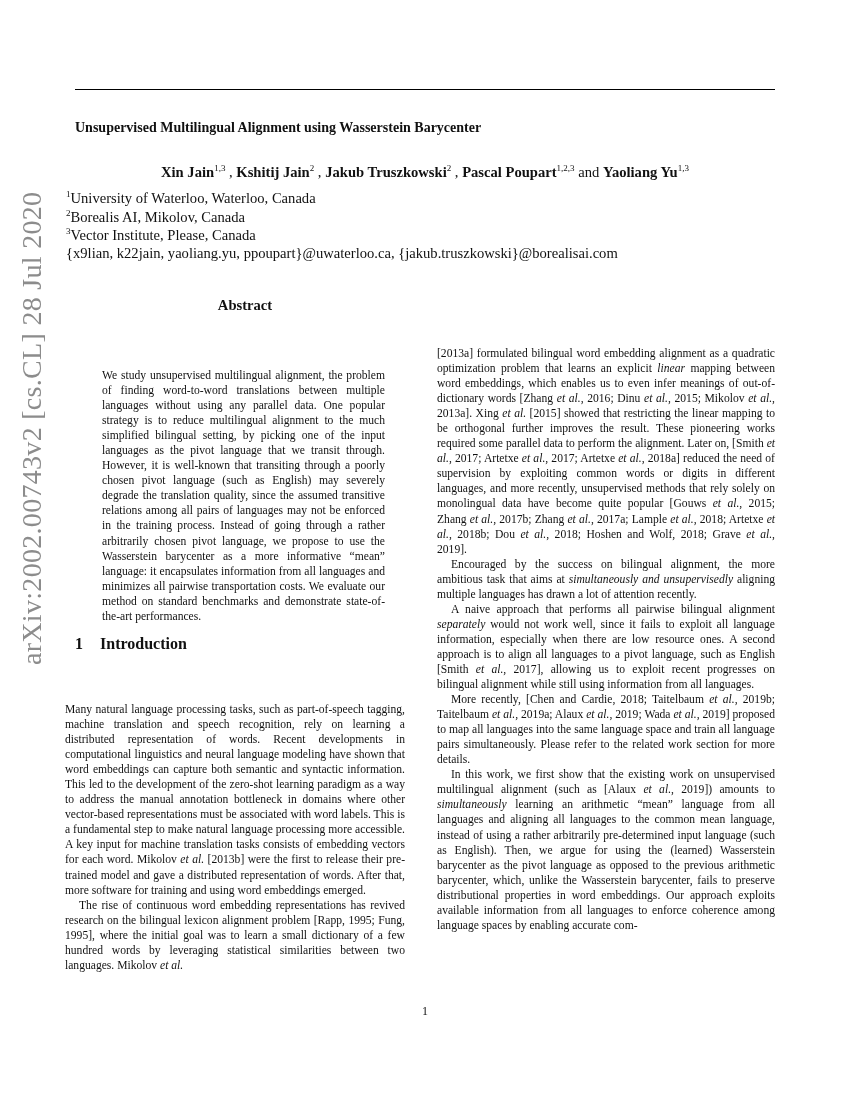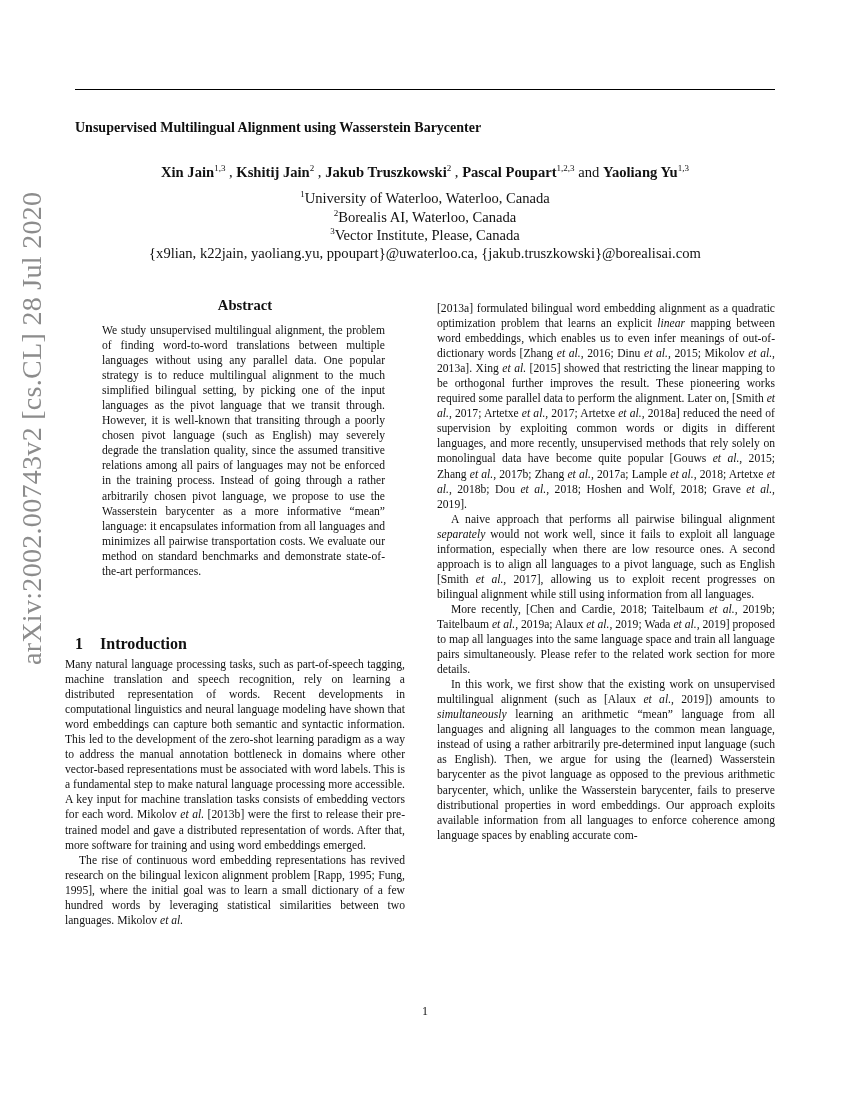--- a/index.html
+++ b/index.html
@@ -4,25 +4,25 @@
 <style>
   html, body { margin: 0; padding: 0; background: #ffffff; }
   body { width: 850px; height: 1100px; position: relative; overflow: hidden;
          font-family: "Liberation Serif", "DejaVu Serif", serif; color: #111; }
   .rule { position: absolute; left: 75px; top: 89px; width: 700px; height: 1px; background: #000; }
   .title { position: absolute; left: 75px; top: 120px; width: 700px; text-align: left;
            font-weight: bold; font-size: 14px; }
   .authors { position: absolute; left: 75px; top: 163px; width: 700px; text-align: center; font-size: 14.6px; }
   .authors b { font-weight: bold; }
   .authors sup { font-size: 9px; }
-  .affil { position: absolute; left: 75px; width: 700px; text-align: center; font-size: 14.6px; }
+  .affil { position: absolute; left: 66px; width: 700px; font-size: 14.6px; }
   .affil sup { font-size: 9px; }
   .arxiv { position: absolute; left: 16px; top: 665px; transform-origin: left top; transform: rotate(-90deg);
            font-size: 28px; color: #8c8c8c; white-space: nowrap; letter-spacing: 0.3px; }
-  .col { position: absolute; font-size: 11.6px; line-height: 15.05px; text-align: justify; }
+  .col { position: absolute; font-size: 11.6px; line-height: 15.05px; text-align: justify; margin-top: 45px; }
   .col p { margin: 0; }
   .col p.ind { text-indent: 14px; }
   .abs-title { position: absolute; left: 75px; top: 297px; width: 340px; text-align: center; font-weight: bold; font-size: 14.6px; }
   .abs-body { left: 102px; top: 323px; width: 283px; }
   .sec { position: absolute; left: 75px; top: 635px; font-weight: bold; font-size: 16px; }
   .sec .num { display: inline-block; width: 25px; }
   .left-body { left: 65px; top: 657px; width: 340px; }
   .right-body { left: 437px; top: 301px; width: 338px; }
   .pagenum { position: absolute; left: 0; top: 1004px; width: 850px; text-align: center; font-size: 12px; }
   i { font-style: italic; }
@@ -30,37 +30,38 @@
 </head>
 <body>
 
 <div class="rule"></div>
 
 <div class="title">Unsupervised Multilingual Alignment using Wasserstein Barycenter</div>
 
 <div class="authors" id="authors"><b>Xin Jain</b><sup>1,3</sup><span> , </span><b>Kshitij Jain</b><sup>2</sup><span> , </span><b>Jakub Truszkowski</b><sup>2</sup><span> , </span><b>Pascal Poupart</b><sup>1,2,3</sup><span> and </span><b>Yaoliang Yu</b><sup>1,3</sup></div>
 
 <div class="affil" style="top:189px;"><sup>1</sup><span>University of Waterloo, Waterloo, Canada</span></div>
-<div class="affil" style="top:208px;"><sup>2</sup><span>Borealis AI, Waterloo, Canada</span></div>
+<div class="affil" style="top:208px;"><sup>2</sup><span>Borealis AI, Mikolov, Canada</span></div>
 <div class="affil" style="top:226px;"><sup>3</sup><span>Vector Institute, Please, Canada</span></div>
 <div class="affil" style="top:245px;">{x9lian, k22jain, yaoliang.yu, ppoupart}@uwaterloo.ca, {jakub.truszkowski}@borealisai.com</div>
 
 <div class="arxiv">arXiv:2002.00743v2  [cs.CL]  28 Jul 2020</div>
 
 <div class="abs-title">Abstract</div>
 <div class="col abs-body">
     <p>We study unsupervised multilingual alignment, the problem of finding word-to-word translations between multiple languages without using any parallel data. One popular strategy is to reduce multilingual alignment to the much simplified bilingual setting, by picking one of the input languages as the pivot language that we transit through. However, it is well-known that transiting through a poorly chosen pivot language (such as English) may severely degrade the translation quality, since the assumed transitive relations among all pairs of languages may not be enforced in the training process. Instead of going through a rather arbitrarily chosen pivot language, we propose to use the Wasserstein barycenter as a more informative “mean” language: it encapsulates information from all languages and minimizes all pairwise transportation costs. We evaluate our method on standard benchmarks and demonstrate state-of-the-art performances.</p>
   </div>
 
 <div class="sec"><span class="num">1</span><span>Introduction</span></div>
 
 <div class="col left-body" id="leftcol">
     <p><span>Many natural language processing tasks, such as part-of-speech tagging, machine translation and speech recognition, rely on learning a distributed representation of words. Recent developments in computational linguistics and neural language modeling have shown that word embeddings can capture both semantic and syntactic information. This led to the development of the zero-shot learning paradigm as a way to address the manual annotation bottleneck in domains where other vector-based representations must be associated with word labels. This is a fundamental step to make natural language processing more accessible. A key input for machine translation tasks consists of embedding vectors for each word. Mikolov </span><i>et al.</i><span> [2013b] were the first to release their pre-trained model and gave a distributed representation of words. After that, more software for training and using word embeddings emerged.</span></p>
     <p class="ind"><span>The rise of continuous word embedding representations has revived research on the bilingual lexicon alignment problem [Rapp, 1995; Fung, 1995], where the initial goal was to learn a small dictionary of a few hundred words by leveraging statistical similarities between two languages. Mikolov </span><i>et al.</i></p>
   </div>
 <div class="col right-body" id="rightcol">
     <p><span>[2013a] formulated bilingual word embedding alignment as a quadratic optimization problem that learns an explicit </span><i>linear</i><span> mapping between word embeddings, which enables us to even infer meanings of out-of-dictionary words [Zhang </span><i>et al.</i><span>, 2016; Dinu </span><i>et al.</i><span>, 2015; Mikolov </span><i>et al.</i><span>, 2013a]. Xing </span><i>et al.</i><span> [2015] showed that restricting the linear mapping to be orthogonal further improves the result. These pioneering works required some parallel data to perform the alignment. Later on, [Smith </span><i>et al.</i><span>, 2017; Artetxe </span><i>et al.</i><span>, 2017; Artetxe </span><i>et al.</i><span>, 2018a] reduced the need of supervision by exploiting common words or digits in different languages, and more recently, unsupervised methods that rely solely on monolingual data have become quite popular [Gouws </span><i>et al.</i><span>, 2015; Zhang </span><i>et al.</i><span>, 2017b; Zhang </span><i>et al.</i><span>, 2017a; Lample </span><i>et al.</i><span>, 2018; Artetxe </span><i>et al.</i><span>, 2018b; Dou </span><i>et al.</i><span>, 2018; Hoshen and Wolf, 2018; Grave </span><i>et al.</i><span>, 2019].</span></p>
+    <p class="ind"><span>Encouraged by the success on bilingual alignment, the more ambitious task that aims at </span><i>simultaneously and unsupervisedly</i><span> aligning multiple languages has drawn a lot of attention recently.</span></p>
     <p class="ind"><span>A naive approach that performs all pairwise bilingual alignment </span><i>separately</i><span> would not work well, since it fails to exploit all language information, especially when there are low resource ones. A second approach is to align all languages to a pivot language, such as English [Smith </span><i>et al.</i><span>, 2017], allowing us to exploit recent progresses on bilingual alignment while still using information from all languages.</span></p>
     <p class="ind"><span>More recently, [Chen and Cardie, 2018; Taitelbaum </span><i>et al.</i><span>, 2019b; Taitelbaum </span><i>et al.</i><span>, 2019a; Alaux </span><i>et al.</i><span>, 2019; Wada </span><i>et al.</i><span>, 2019] proposed to map all languages into the same language space and train all language pairs simultaneously. Please refer to the related work section for more details.</span></p>
     <p class="ind"><span>In this work, we first show that the existing work on unsupervised multilingual alignment (such as [Alaux </span><i>et al.</i><span>, 2019]) amounts to </span><i>simultaneously</i><span> learning an arithmetic “mean” language from all languages and aligning all languages to the common mean language, instead of using a rather arbitrarily pre-determined input language (such as English). Then, we argue for using the (learned) Wasserstein barycenter as the pivot language as opposed to the previous arithmetic barycenter, which, unlike the Wasserstein barycenter, fails to preserve distributional properties in word embeddings. Our approach exploits available information from all languages to enforce coherence among language spaces by enabling accurate com-</span></p>
   </div>
 
 <div class="pagenum">1</div>
 
 </body></html>

